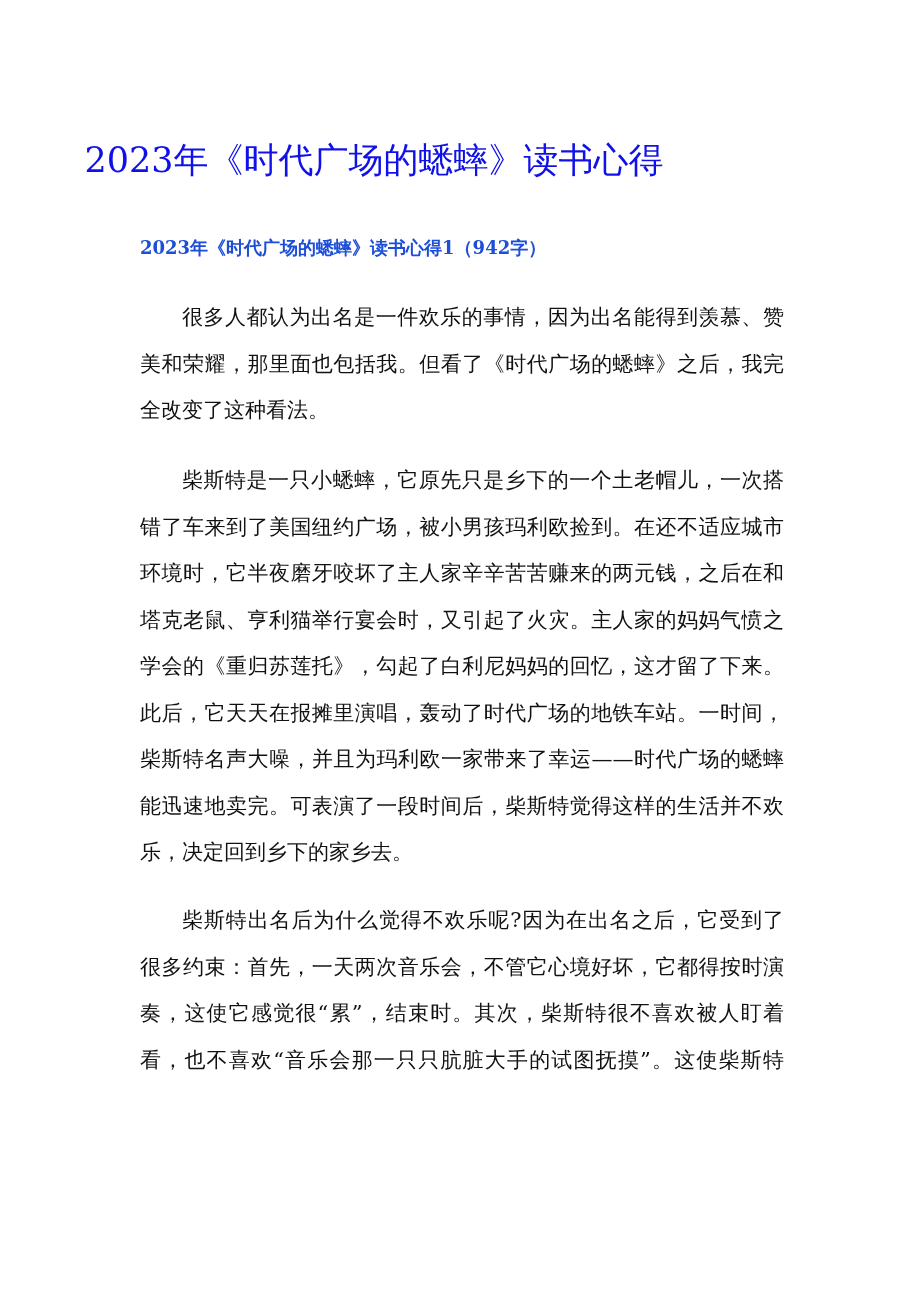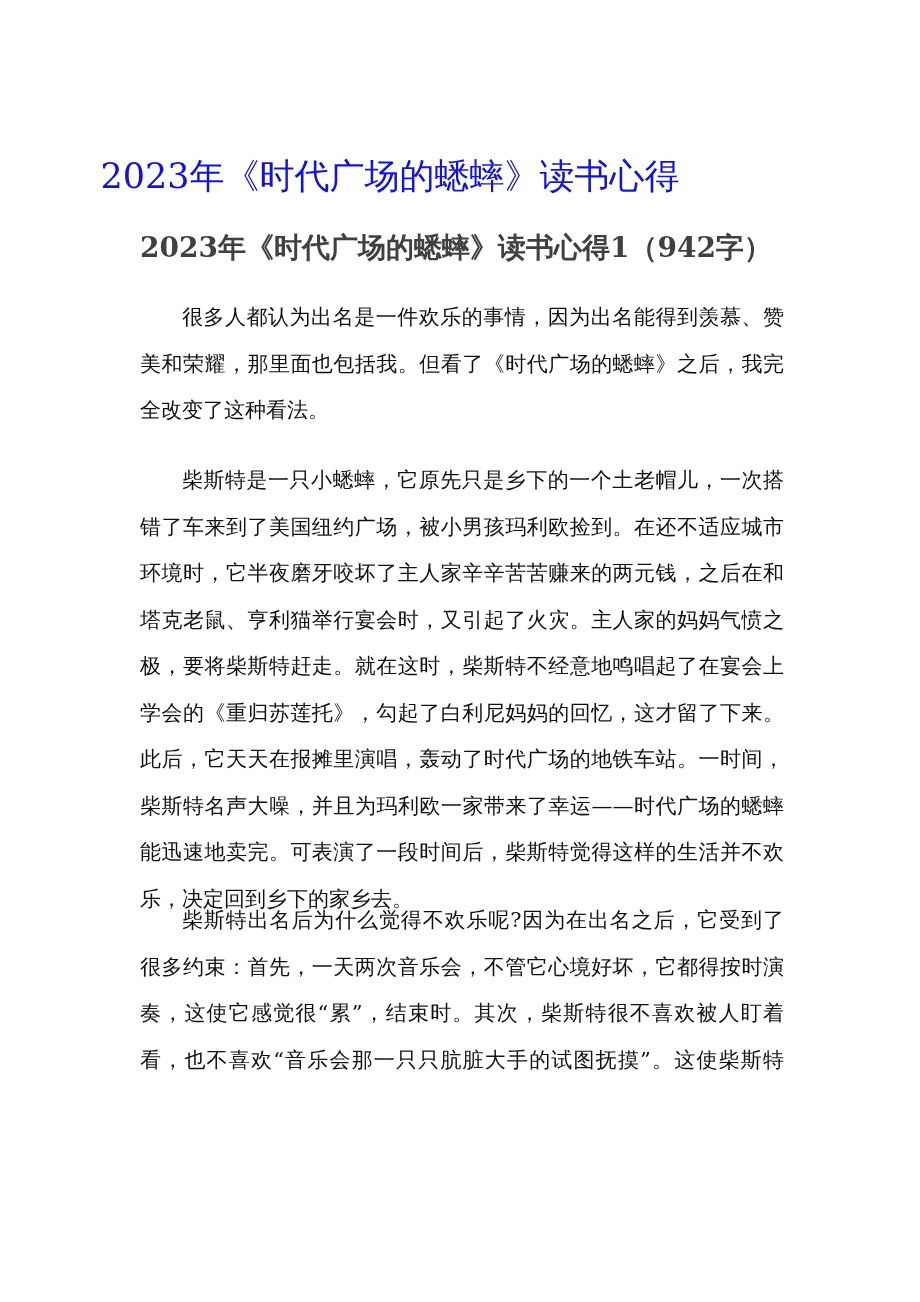--- a/index.html
+++ b/index.html
@@ -25,29 +25,29 @@
       position: absolute;
       left: 0;
       top: 136px;
       width: 748px;
       text-align: center;
       font-size: 35px;
       line-height: 48px;
       color: #1010e8;
       font-weight: normal;
       letter-spacing: 0px;
-      margin: 16px;
+      margin: 0;
     }
     .section-heading {
       position: absolute;
       left: 140px;
       top: 230px;
-      font-size: 28px;
+      font-size: 18px;
       line-height: 36px;
-      color: #404040;
+      color: #1d4ed8;
       font-weight: bold;
       margin: 0;
       white-space: nowrap;
     }
     .body-text {
       position: absolute;
       left: 140px;
       width: 644px;
       font-size: 21px;
       line-height: 46.5px;
@@ -84,21 +84,20 @@
     <span class="line first">很多人都认为出名是一件欢乐的事情，因为出名能得到羡慕、赞</span>
     <span class="line">美和荣耀，那里面也包括我。但看了《时代广场的蟋蟀》之后，我完</span>
     <span class="line last">全改变了这种看法。</span>
   </div>
 
   <div class="body-text p2">
     <span class="line first">柴斯特是一只小蟋蟀，它原先只是乡下的一个土老帽儿，一次搭</span>
     <span class="line">错了车来到了美国纽约广场，被小男孩玛利欧捡到。在还不适应城市</span>
     <span class="line">环境时，它半夜磨牙咬坏了主人家辛辛苦苦赚来的两元钱，之后在和</span>
     <span class="line">塔克老鼠、亨利猫举行宴会时，又引起了火灾。主人家的妈妈气愤之</span>
-    <span class="line">极，要将柴斯特赶走。就在这时，柴斯特不经意地鸣唱起了在宴会上</span>
     <span class="line">学会的《重归苏莲托》，勾起了白利尼妈妈的回忆，这才留了下来。</span>
     <span class="line">此后，它天天在报摊里演唱，轰动了时代广场的地铁车站。一时间，</span>
     <span class="line">柴斯特名声大噪，并且为玛利欧一家带来了幸运——时代广场的蟋蟀</span>
     <span class="line">能迅速地卖完。可表演了一段时间后，柴斯特觉得这样的生活并不欢</span>
     <span class="line last">乐，决定回到乡下的家乡去。</span>
   </div>
 
   <div class="body-text p3">
     <span class="line first">柴斯特出名后为什么觉得不欢乐呢?因为在出名之后，它受到了</span>
     <span class="line">很多约束：首先，一天两次音乐会，不管它心境好坏，它都得按时演</span>

